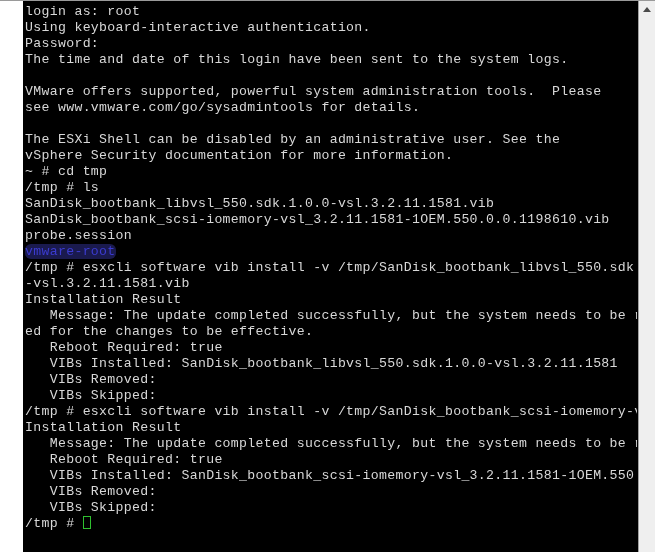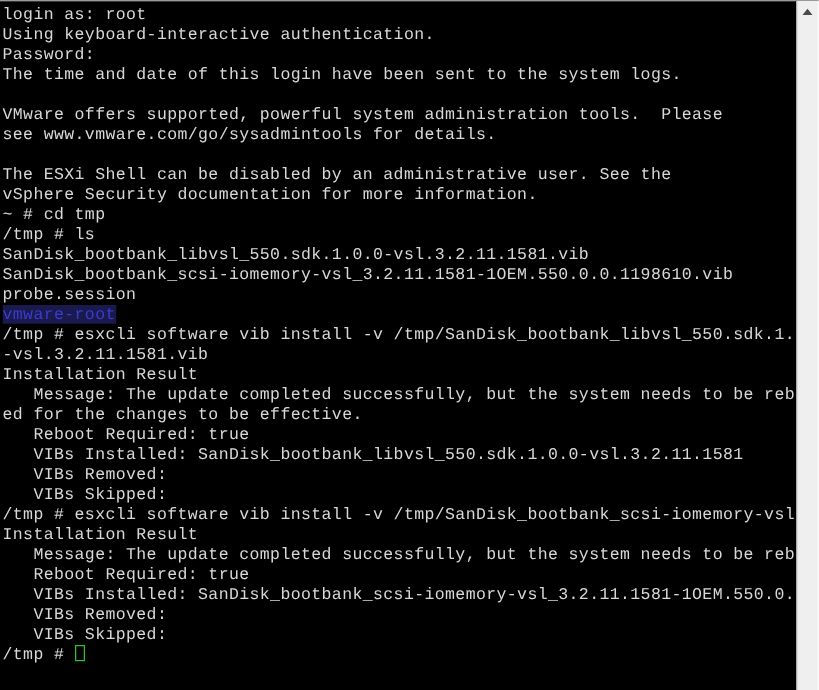--- a/index.html
+++ b/index.html
@@ -30,20 +30,21 @@
   
   #terminal-screen {
     position: relative;
     width: 637px;
     height: 551px;
     box-sizing: border-box;
     background: #000000;
     overflow: hidden;
     padding: 3px 0 0 2px;
     border-right: 1px solid #000000;
+    margin-left: 23px;
   }
 
   #terminal-lines {
     display: block;
     white-space: pre;
     font-family: "Liberation Mono", "DejaVu Sans Mono", monospace;
     font-size: 13.2px;
     line-height: 16px;
     letter-spacing: 0.32px;
     color: #d8d8d8;
@@ -58,20 +59,21 @@
   }
 
   .term-line.blank {
     color: transparent;
   }
 
   
   .seg-dir {
     color: #3b3bd0;
     background: #1a1a4e;
+    border-radius: 6px;
   }
 
   
   #cursor-block {
     display: inline-block;
     width: 8px;
     height: 13px;
     vertical-align: -2px;
     box-sizing: border-box;
     border: 1.6px solid #2fbf2f;

